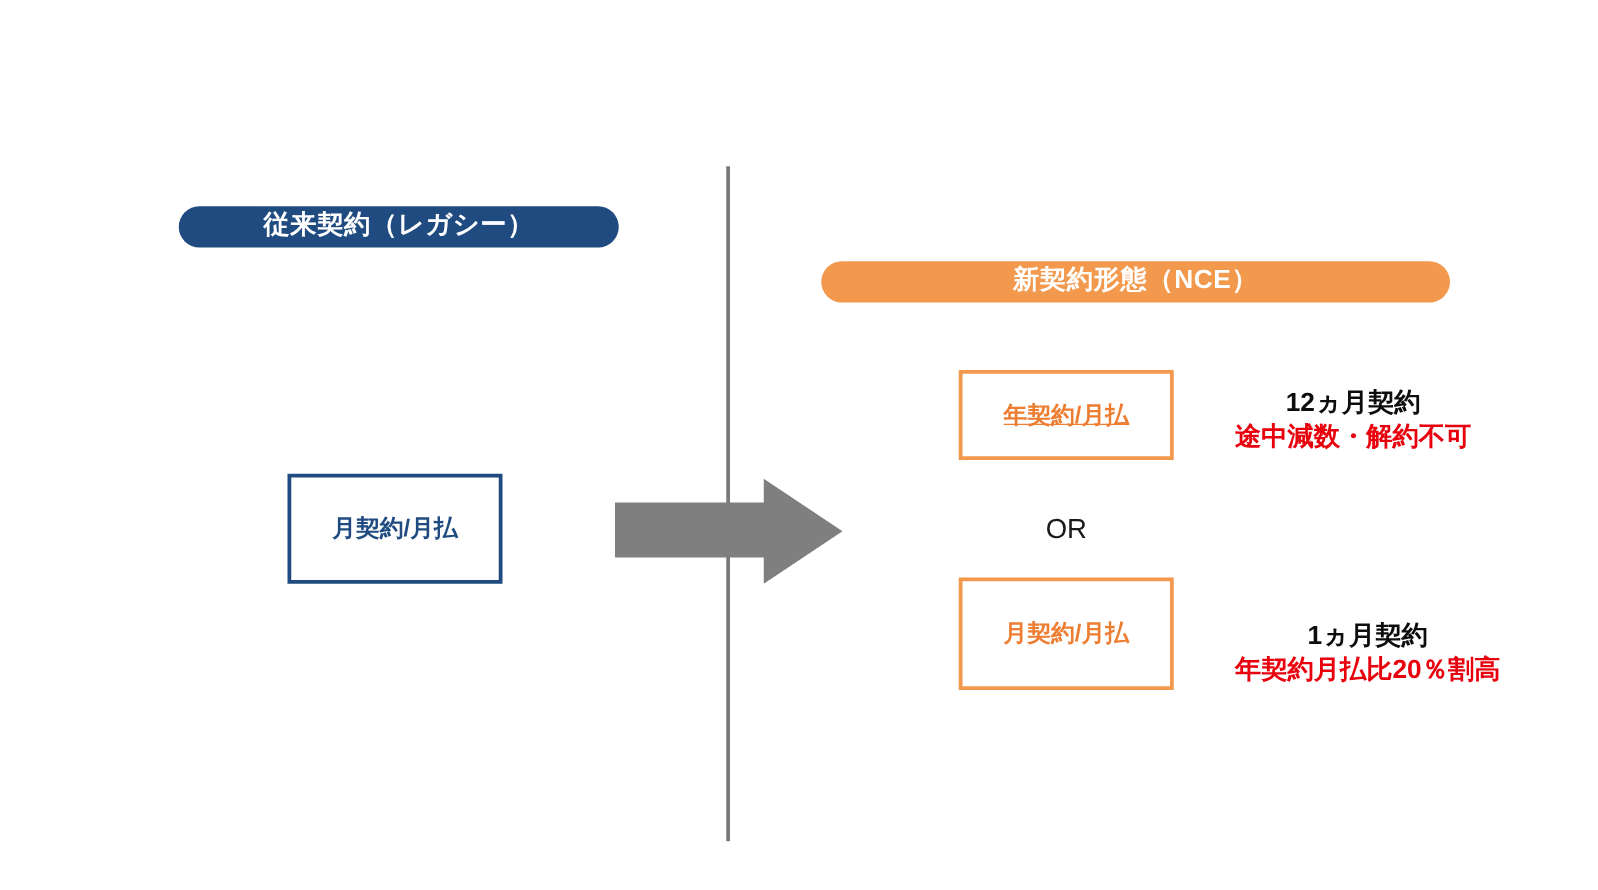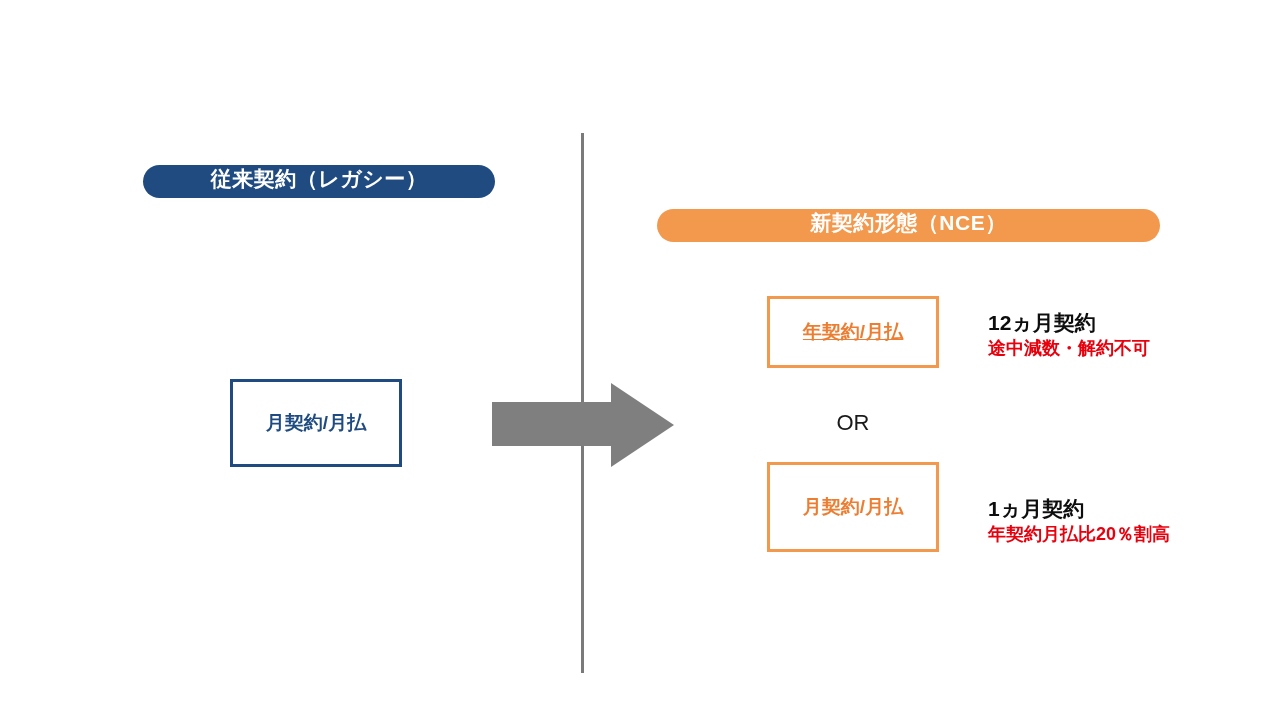--- a/index.html
+++ b/index.html
@@ -115,32 +115,33 @@
     text-align: center;
     font-size: 22px;
     color: #1a1a1a;
   }
 
   
   .annotation {
     position: absolute;
     line-height: 1.28;
     white-space: nowrap;
+    text-align: center;
   }
   #note-annual { left: 988px; top: 310px; }
   #note-monthly { left: 988px; top: 476px; margin-top: 20px; }
   .note-head {
     display: block;
     font-size: 21px;
     font-weight: bold;
     color: #0d0d0d;
   }
   .note-warn {
     display: block;
-    font-size: 18px;
+    font-size: 21px;
     font-weight: bold;
     color: #e8000d;
   }
 </style>
 </head>
 <body>
 
 <div id="canvas">
 
   <div class="pill" id="pill-legacy">

